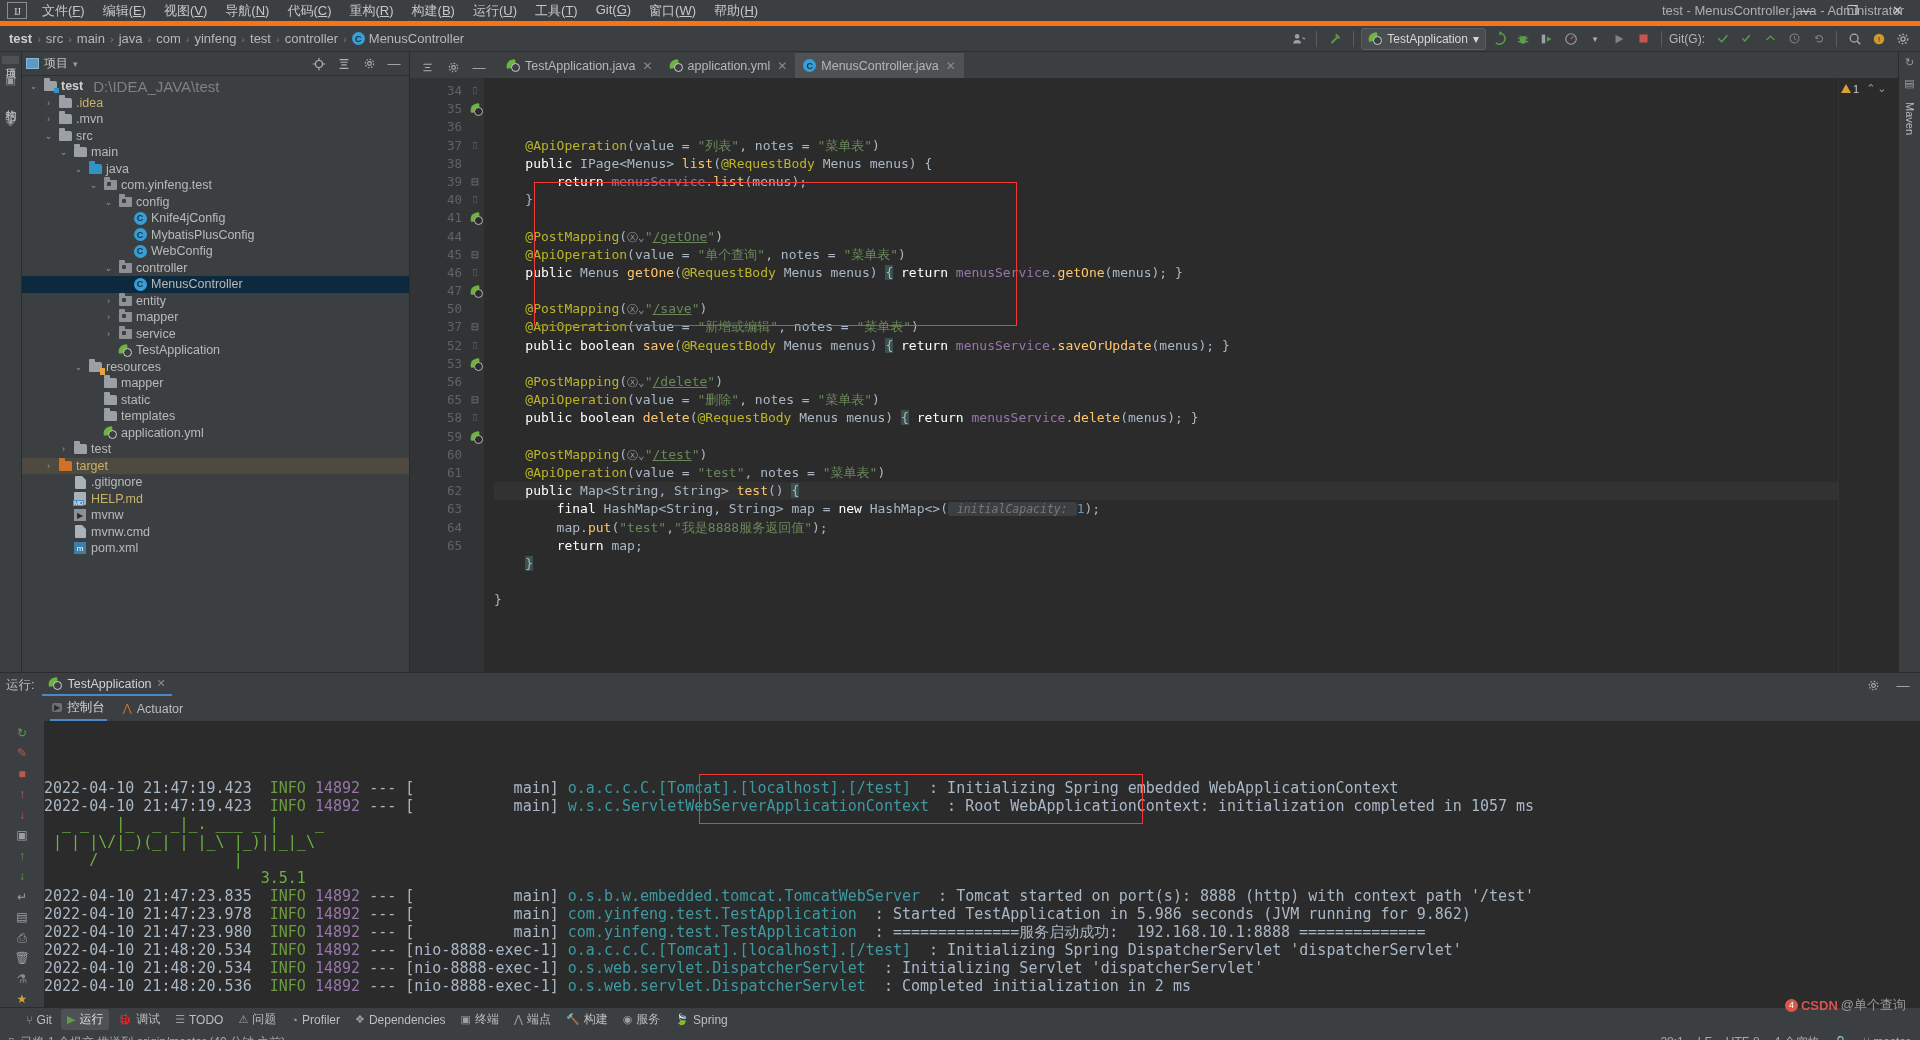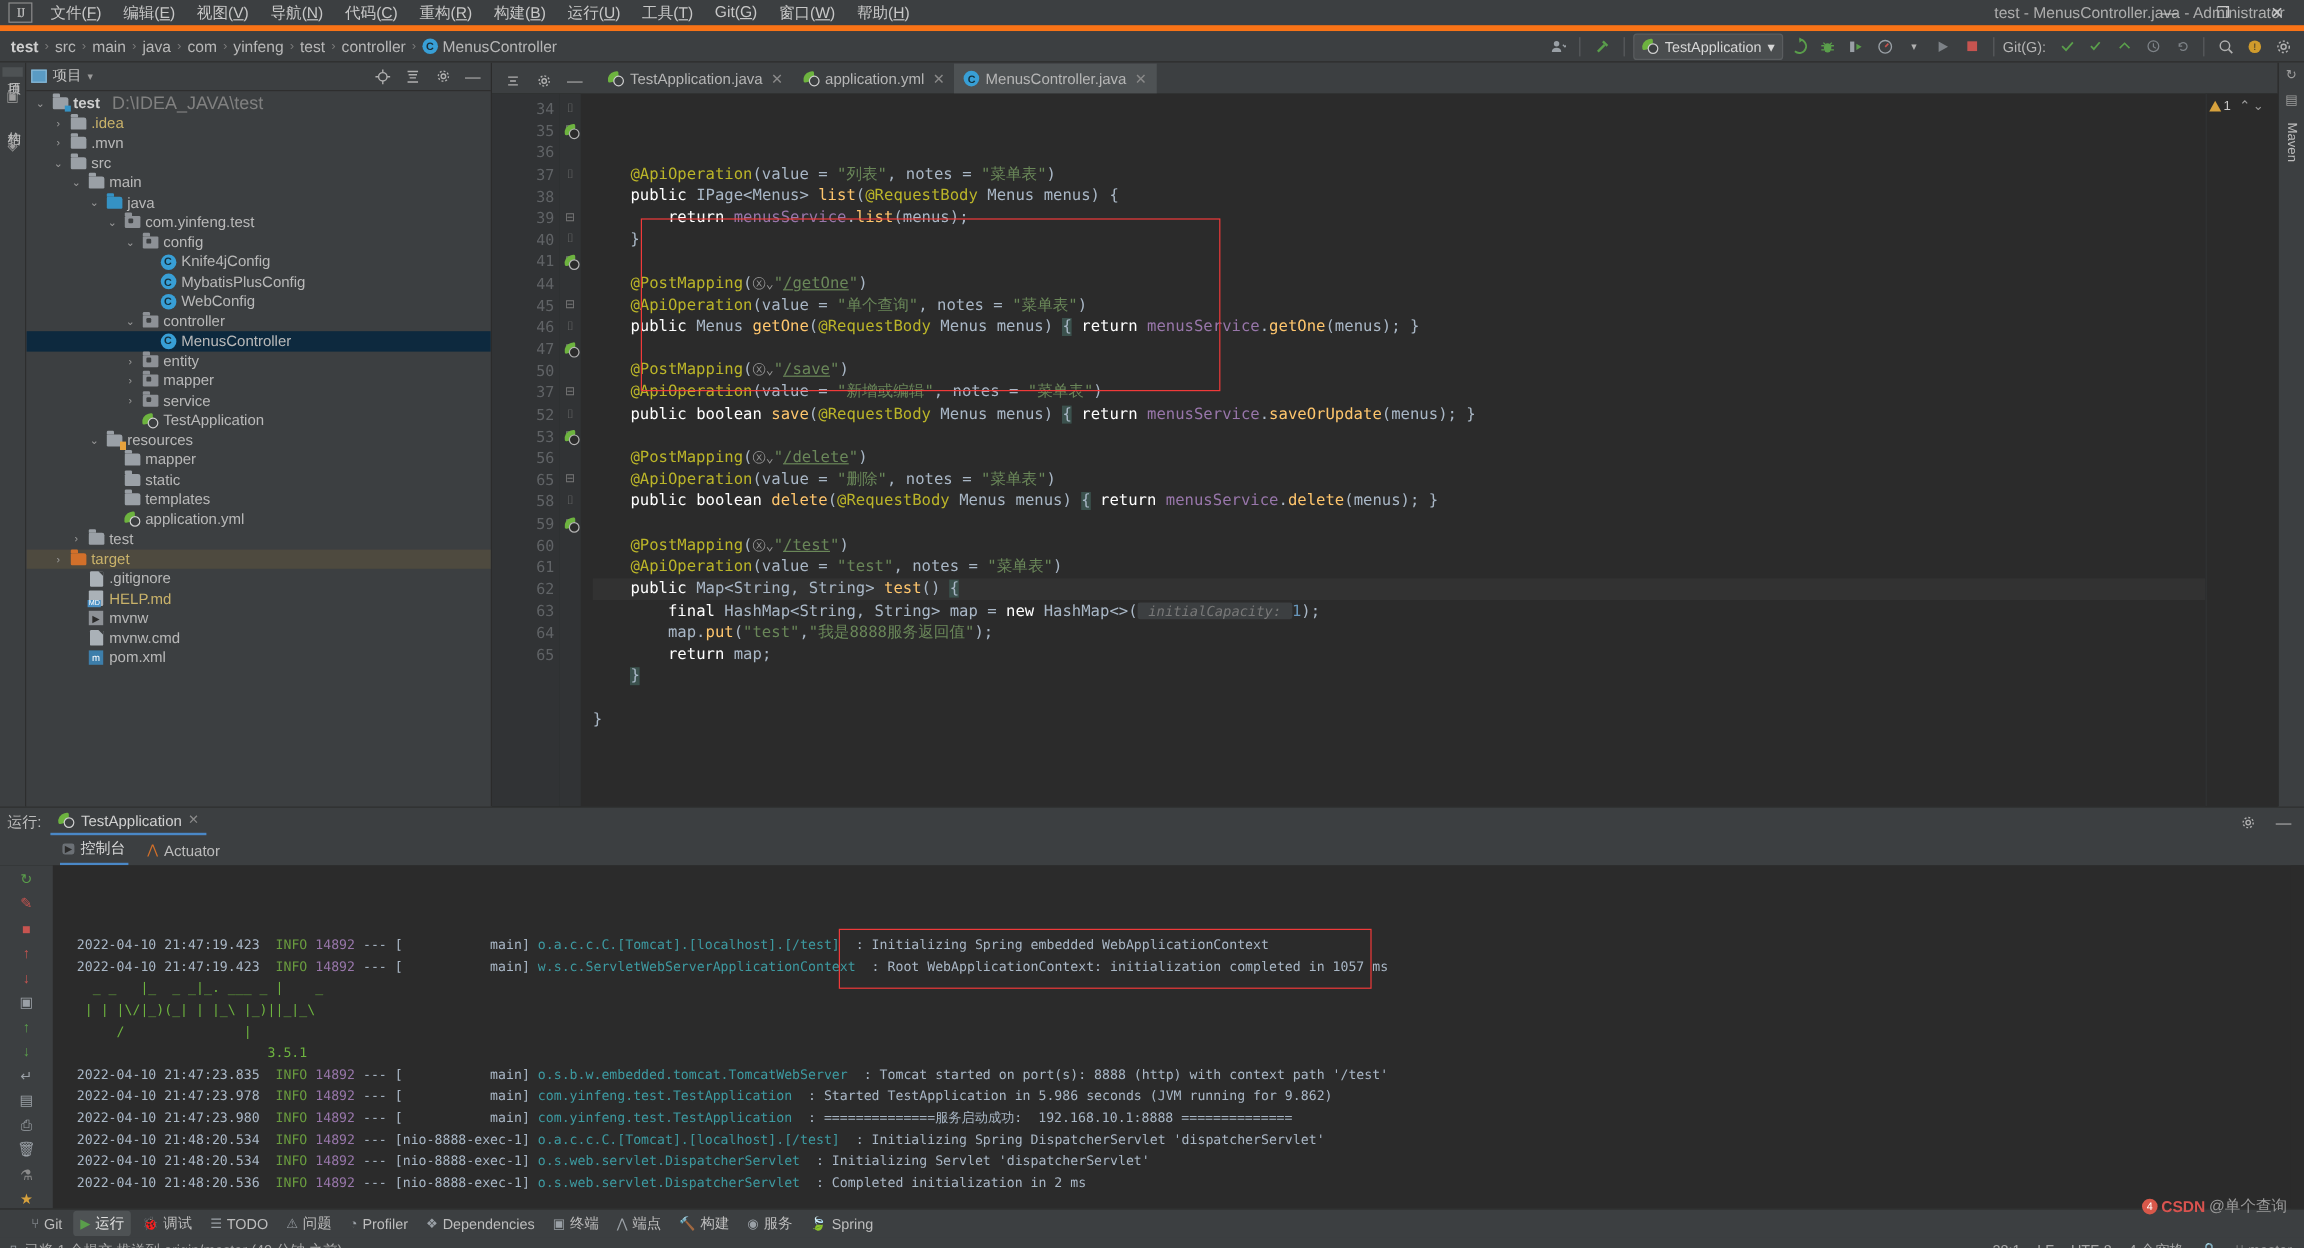--- a/index.html
+++ b/index.html
@@ -192,22 +192,22 @@
     display: flex; align-items: center; gap: 5px; padding: 2px 6px 3px; border-bottom: 2px solid #4a88c7; color: #d0d0d0;
   }
   .run-head-right { margin-left: auto; display: flex; gap: 8px; align-items: center; color: #b0b0b0; }
   .sub-tabs { height: 24px; display: flex; align-items: center; gap: 14px; padding-left: 50px; font-size: 12.5px; color: #bcbcbc; }
   .sub-tab { display: flex; align-items: center; gap: 5px; padding: 2px 2px 3px; }
   .sub-tab.active { border-bottom: 2px solid #4a88c7; color: #d8d8d8; }
   .console-wrap { flex: 1; display: flex; background: #2b2b2b; position: relative; overflow: hidden; }
   .console-rail { width: 44px; flex: none; background: #3c3f41; display: flex; flex-direction: column; align-items: center; padding-top: 4px; gap: 5px; }
   .crail-btn { width: 20px; height: 20px; display: flex; align-items: center; justify-content: center; font-size: 12px; color: #9aa0a6; }
   .console {
-    flex: 1; font-family: "DejaVu Sans Mono", monospace; font-size: 11px;
-    line-height: 18px; color: #a9b7c6; padding: 4px 0 0 20px; white-space: pre; overflow: hidden; position: relative;
+    flex: 1; font-family: "DejaVu Sans Mono", monospace; font-size: 15px;
+    line-height: 18px; color: #a9b7c6; padding: 4px 0 0 0; white-space: pre; overflow: hidden; position: relative;
   }
   .c-date { color: #a9b7c6; }
   .c-info { color: #6a9c3f; }
   .c-pid { color: #9876aa; }
   .c-logger { color: #3d9aa1; }
   .c-msg { color: #a9b7c6; }
   .c-banner { color: #6db33f; }
   .console-scroll { width: 11px; flex: none; background: #2b2b2b; }
 
   

